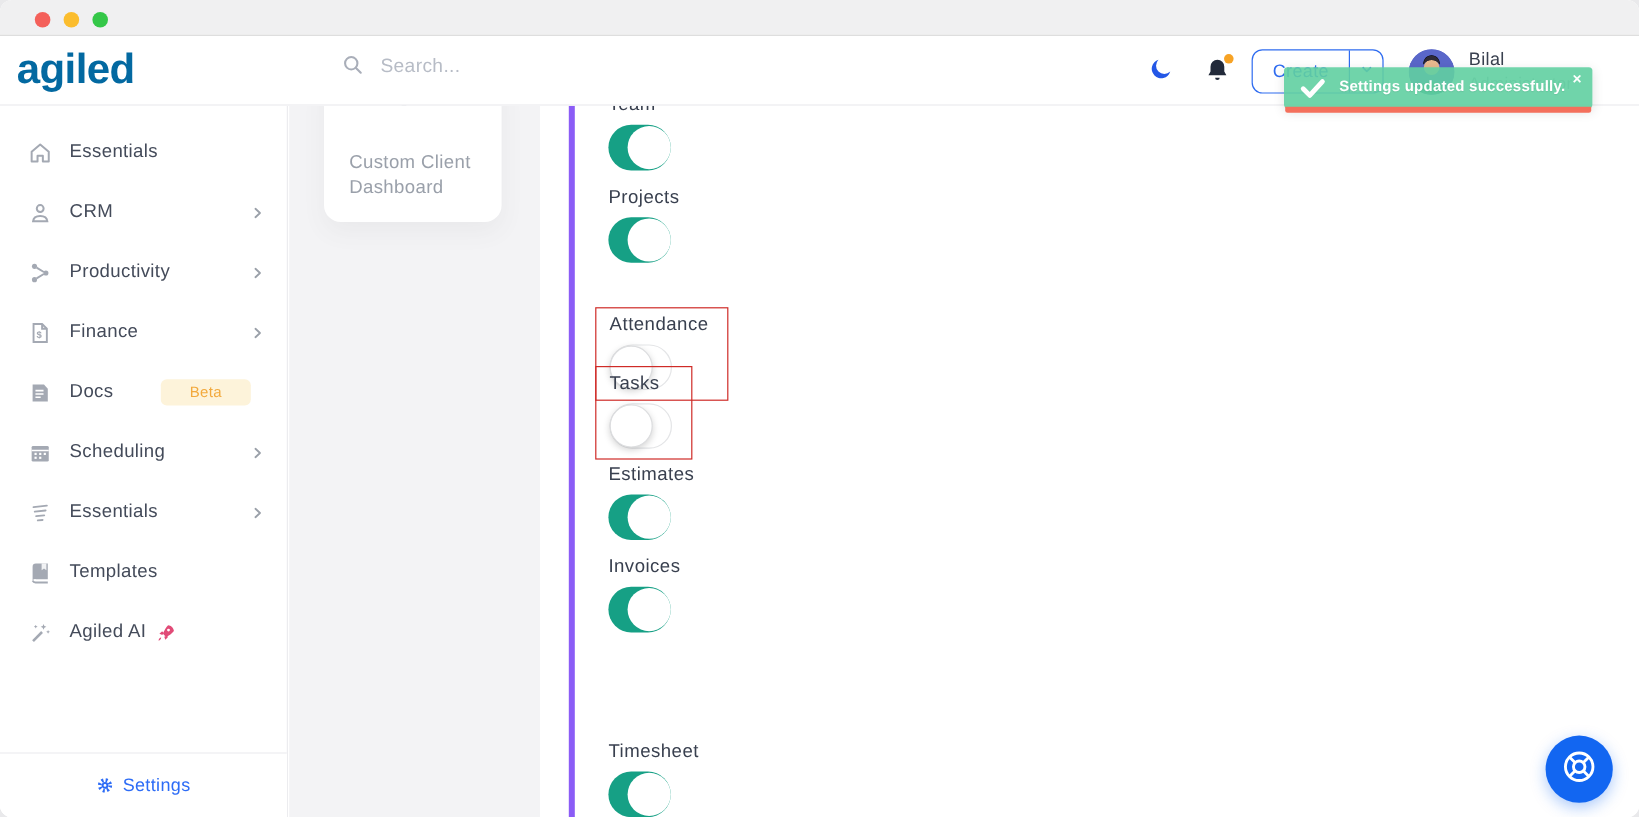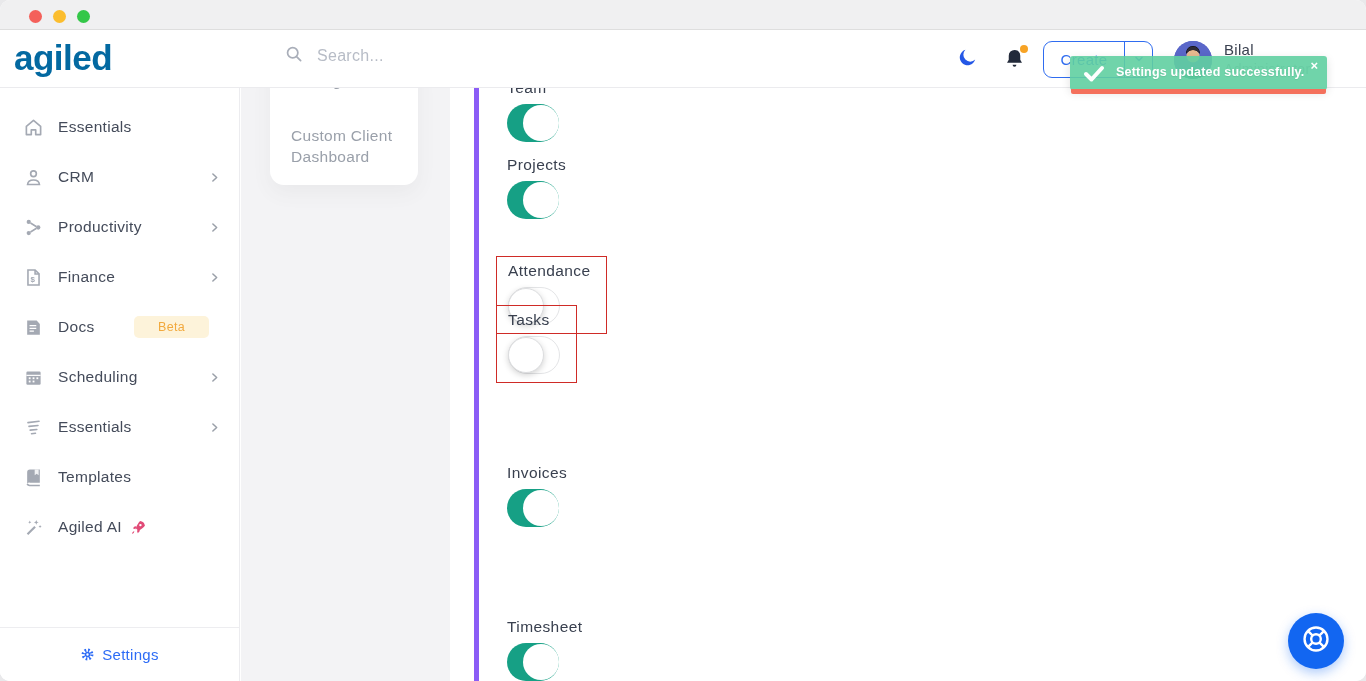--- a/index.html
+++ b/index.html
@@ -346,20 +346,23 @@
             </div></div></div>
         <div class="toggle-row" style="top: 67px;"><div class="row-inner"><div class="toggle-label">Projects</div><div class="switch on" role="switch" aria-checked="true">
               <span class="knob"></span>
             </div></div></div>
         <div class="toggle-row" style="top: 144px; margin-top: 28px;"><div class="row-inner boxed"><div class="toggle-label">Attendance</div><div class="switch off" role="switch" aria-checked="false">
               <span class="knob"></span>
             </div></div></div>
         <div class="toggle-row" style="top: 221px;"><div class="row-inner boxed"><div class="toggle-label">Tasks</div><div class="switch off" role="switch" aria-checked="false">
               <span class="knob"></span>
             </div></div></div>
+        <div class="toggle-row" style="top: 298px;"><div class="row-inner"><div class="toggle-label">Estimates</div><div class="switch on" role="switch" aria-checked="true">
+              <span class="knob"></span>
+            </div></div></div>
         <div class="toggle-row" style="top: 375px;"><div class="row-inner"><div class="toggle-label">Invoices</div><div class="switch on" role="switch" aria-checked="true">
               <span class="knob"></span>
             </div></div></div>
         <div class="toggle-row" style="top: 529px; text-align: right;"><div class="row-inner"><div class="toggle-label">Timesheet</div><div class="switch on" role="switch" aria-checked="true">
               <span class="knob"></span>
             </div></div></div>
       </div>
   </div>
 
   <div class="help-btn">

